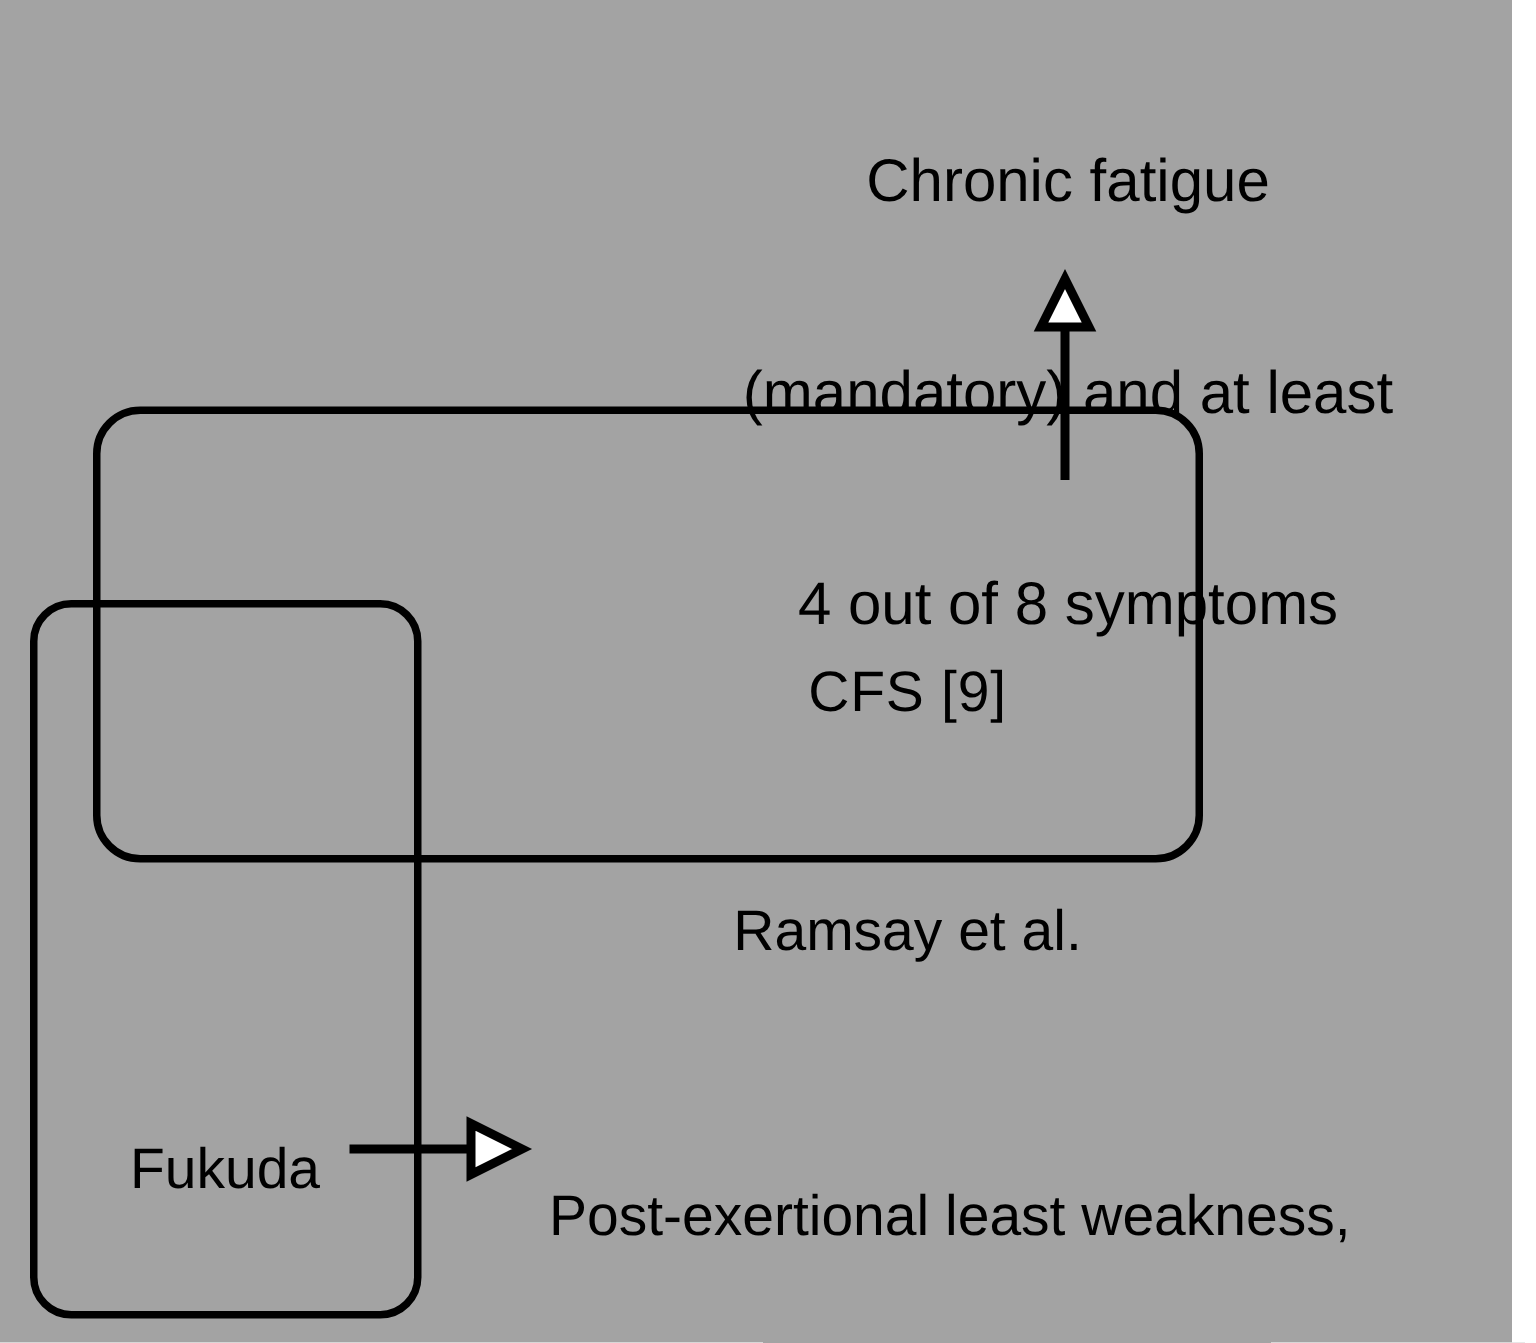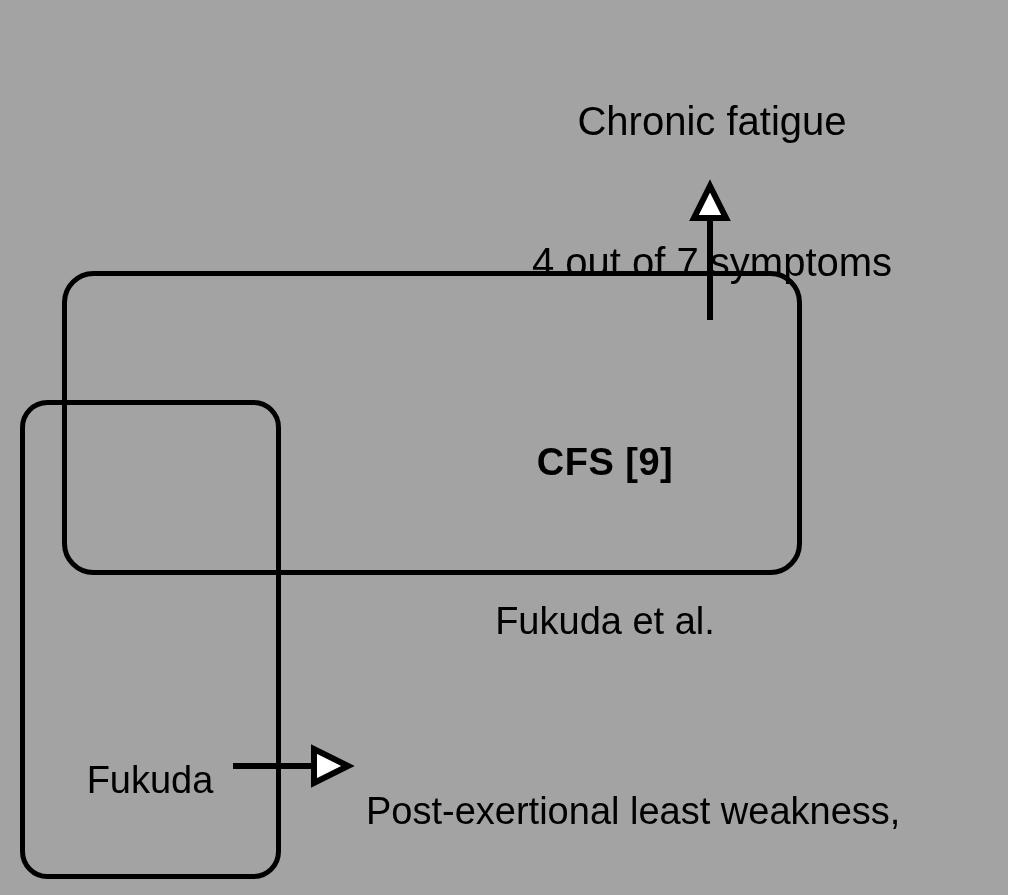--- a/index.html
+++ b/index.html
@@ -44,21 +44,21 @@
   
   #cfs-label-block {
     left: 405px;
     top: 330px;
     width: 400px;
     text-align: center;
     font-size: 38px;
     line-height: 53px;
   }
   #cfs-label-block .strong {
-    font-weight: bold;
+    font-weight: normal;
     letter-spacing: 0.5px;
   }
   
   #me-label-block {
     left: 22px;
     top: 650px;
     width: 256px;
     text-align: center;
     font-size: 38px;
     line-height: 52px;
@@ -91,26 +91,27 @@
     </g>
 
     <g>
       <line x1="233" y1="766" x2="316" y2="766" stroke="#000000" stroke-width="6"></line>
       <polygon points="348,766 314,749 314,783" fill="#ffffff" stroke="#000000" stroke-width="6" stroke-linejoin="miter"></polygon>
     </g>
   </svg>
 
   <div class="txt" id="title-block">
     <span class="line">Chronic fatigue</span>
-    <span class="line">4 out of 7 symptoms</span>
+    <span class="line">(mandatory) and at least</span>
+    <span class="line">4 out of 8 symptoms</span>
   </div>
 
   <div class="txt" id="cfs-label-block">
     <span class="line strong">CFS [9]</span>
-    <span class="line">Fukuda et al.</span>
+    <span class="line">Ramsay et al.</span>
   </div>
 
   <div class="txt" id="me-label-block">
     <span class="line">Fukuda</span>
     
     
     
   </div>
 
   <div class="txt" id="me-criteria-block">

